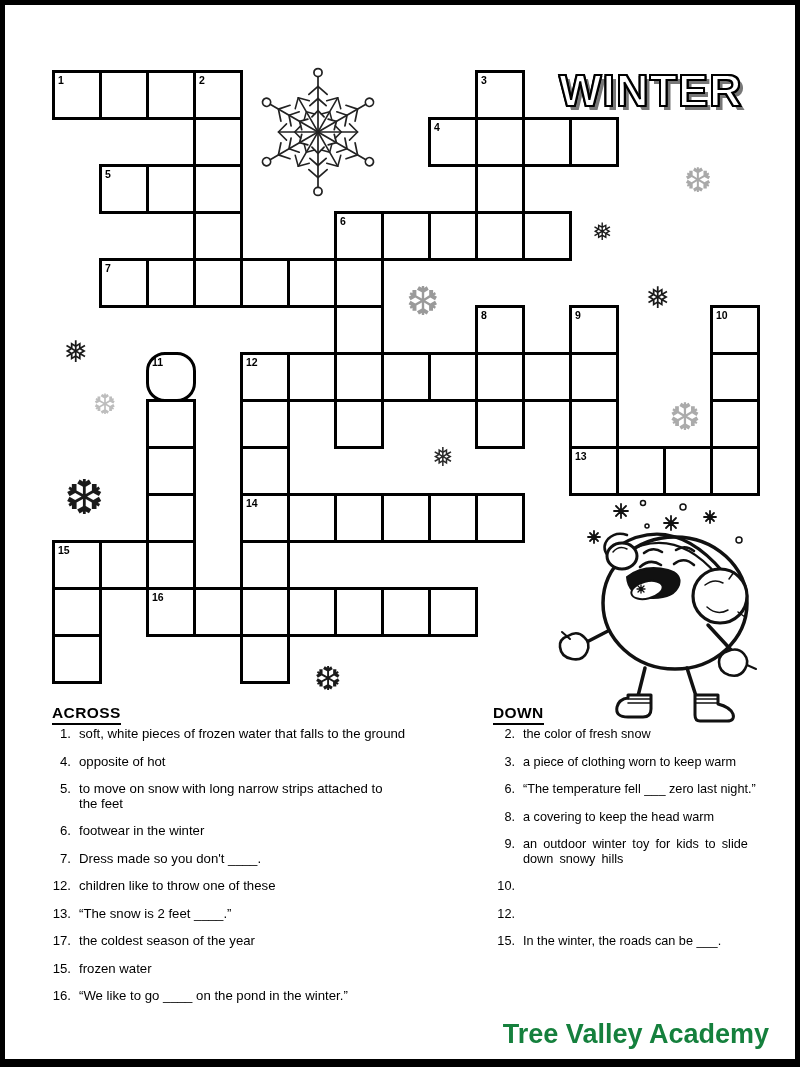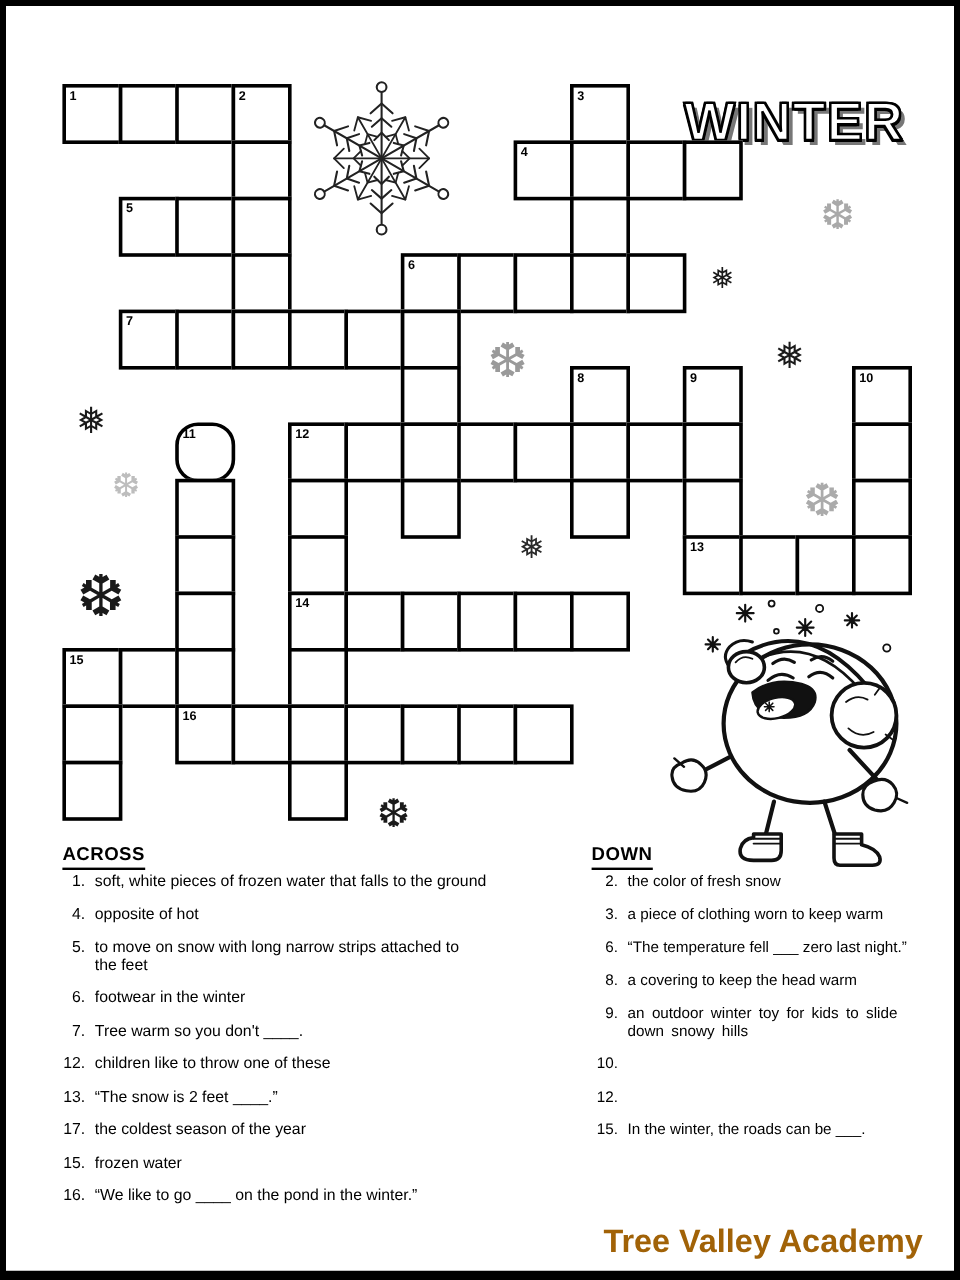--- a/index.html
+++ b/index.html
@@ -1,21 +1,21 @@
 <!DOCTYPE html>
 <html><head>
 <meta charset="utf-8">
 <style>
   html,body{margin:0;padding:0;background:#fff;}
   body{width:800px;height:1067px;position:relative;font-family:"Liberation Sans",sans-serif;overflow:hidden;}
   .page{position:absolute;inset:0;border:5px solid #000;border-bottom-width:8px;box-sizing:border-box;background:#fff;}
 
   
   .title{
-    position:absolute;left:550px;top:56px;width:215px;margin:15px;
+    position:absolute;left:550px;top:56px;width:215px;margin:4px;
     font-family:"Liberation Sans",sans-serif;font-weight:800;font-size:45px;letter-spacing:1px;
     color:#fff;-webkit-text-stroke:2px #000;
     text-shadow:-1px -1px 0 #000,1px -1px 0 #000,-1px 1px 0 #000,1px 1px 0 #000,4px 4px 0 #777;
   }
 
   
   #grid{position:absolute;left:47px;top:65px;width:712px;height:615px;}
   .cell{position:absolute;width:50px;height:50px;box-sizing:border-box;border:3px solid #000;background:#fff;}
   .cellnum{position:absolute;top:1px;left:3px;font-size:10.5px;font-weight:600;color:#000;line-height:12px;}
 
@@ -262,21 +262,21 @@
         <span class="num">5.</span>
         <span class="txt">to move on snow with long narrow strips attached to
 the feet</span>
       </div>
       <div class="clue">
         <span class="num">6.</span>
         <span class="txt">footwear in the winter</span>
       </div>
       <div class="clue">
         <span class="num">7.</span>
-        <span class="txt">Tree warm so you don't ____.</span>
+        <span class="txt">Dress made so you don't ____.</span>
       </div>
       <div class="clue">
         <span class="num">12.</span>
         <span class="txt">children like to throw one of these</span>
       </div>
       <div class="clue">
         <span class="num">13.</span>
         <span class="txt">“The snow is 2 feet ____.”</span>
       </div>
       <div class="clue">
@@ -321,15 +321,15 @@
       </div>
       <div class="clue">
         <span class="num">12.</span>
       </div>
       <div class="clue">
         <span class="num">15.</span>
         <span class="txt">In the winter, the roads can be ___.</span>
       </div>
     </div>
 
-  <div class="brand" style="color: #a16207;">Tree Valley Academy</div>
+  <div class="brand" style="color: #15803d;">Tree Valley Academy</div>
 
 </div>
 
 </body></html>

